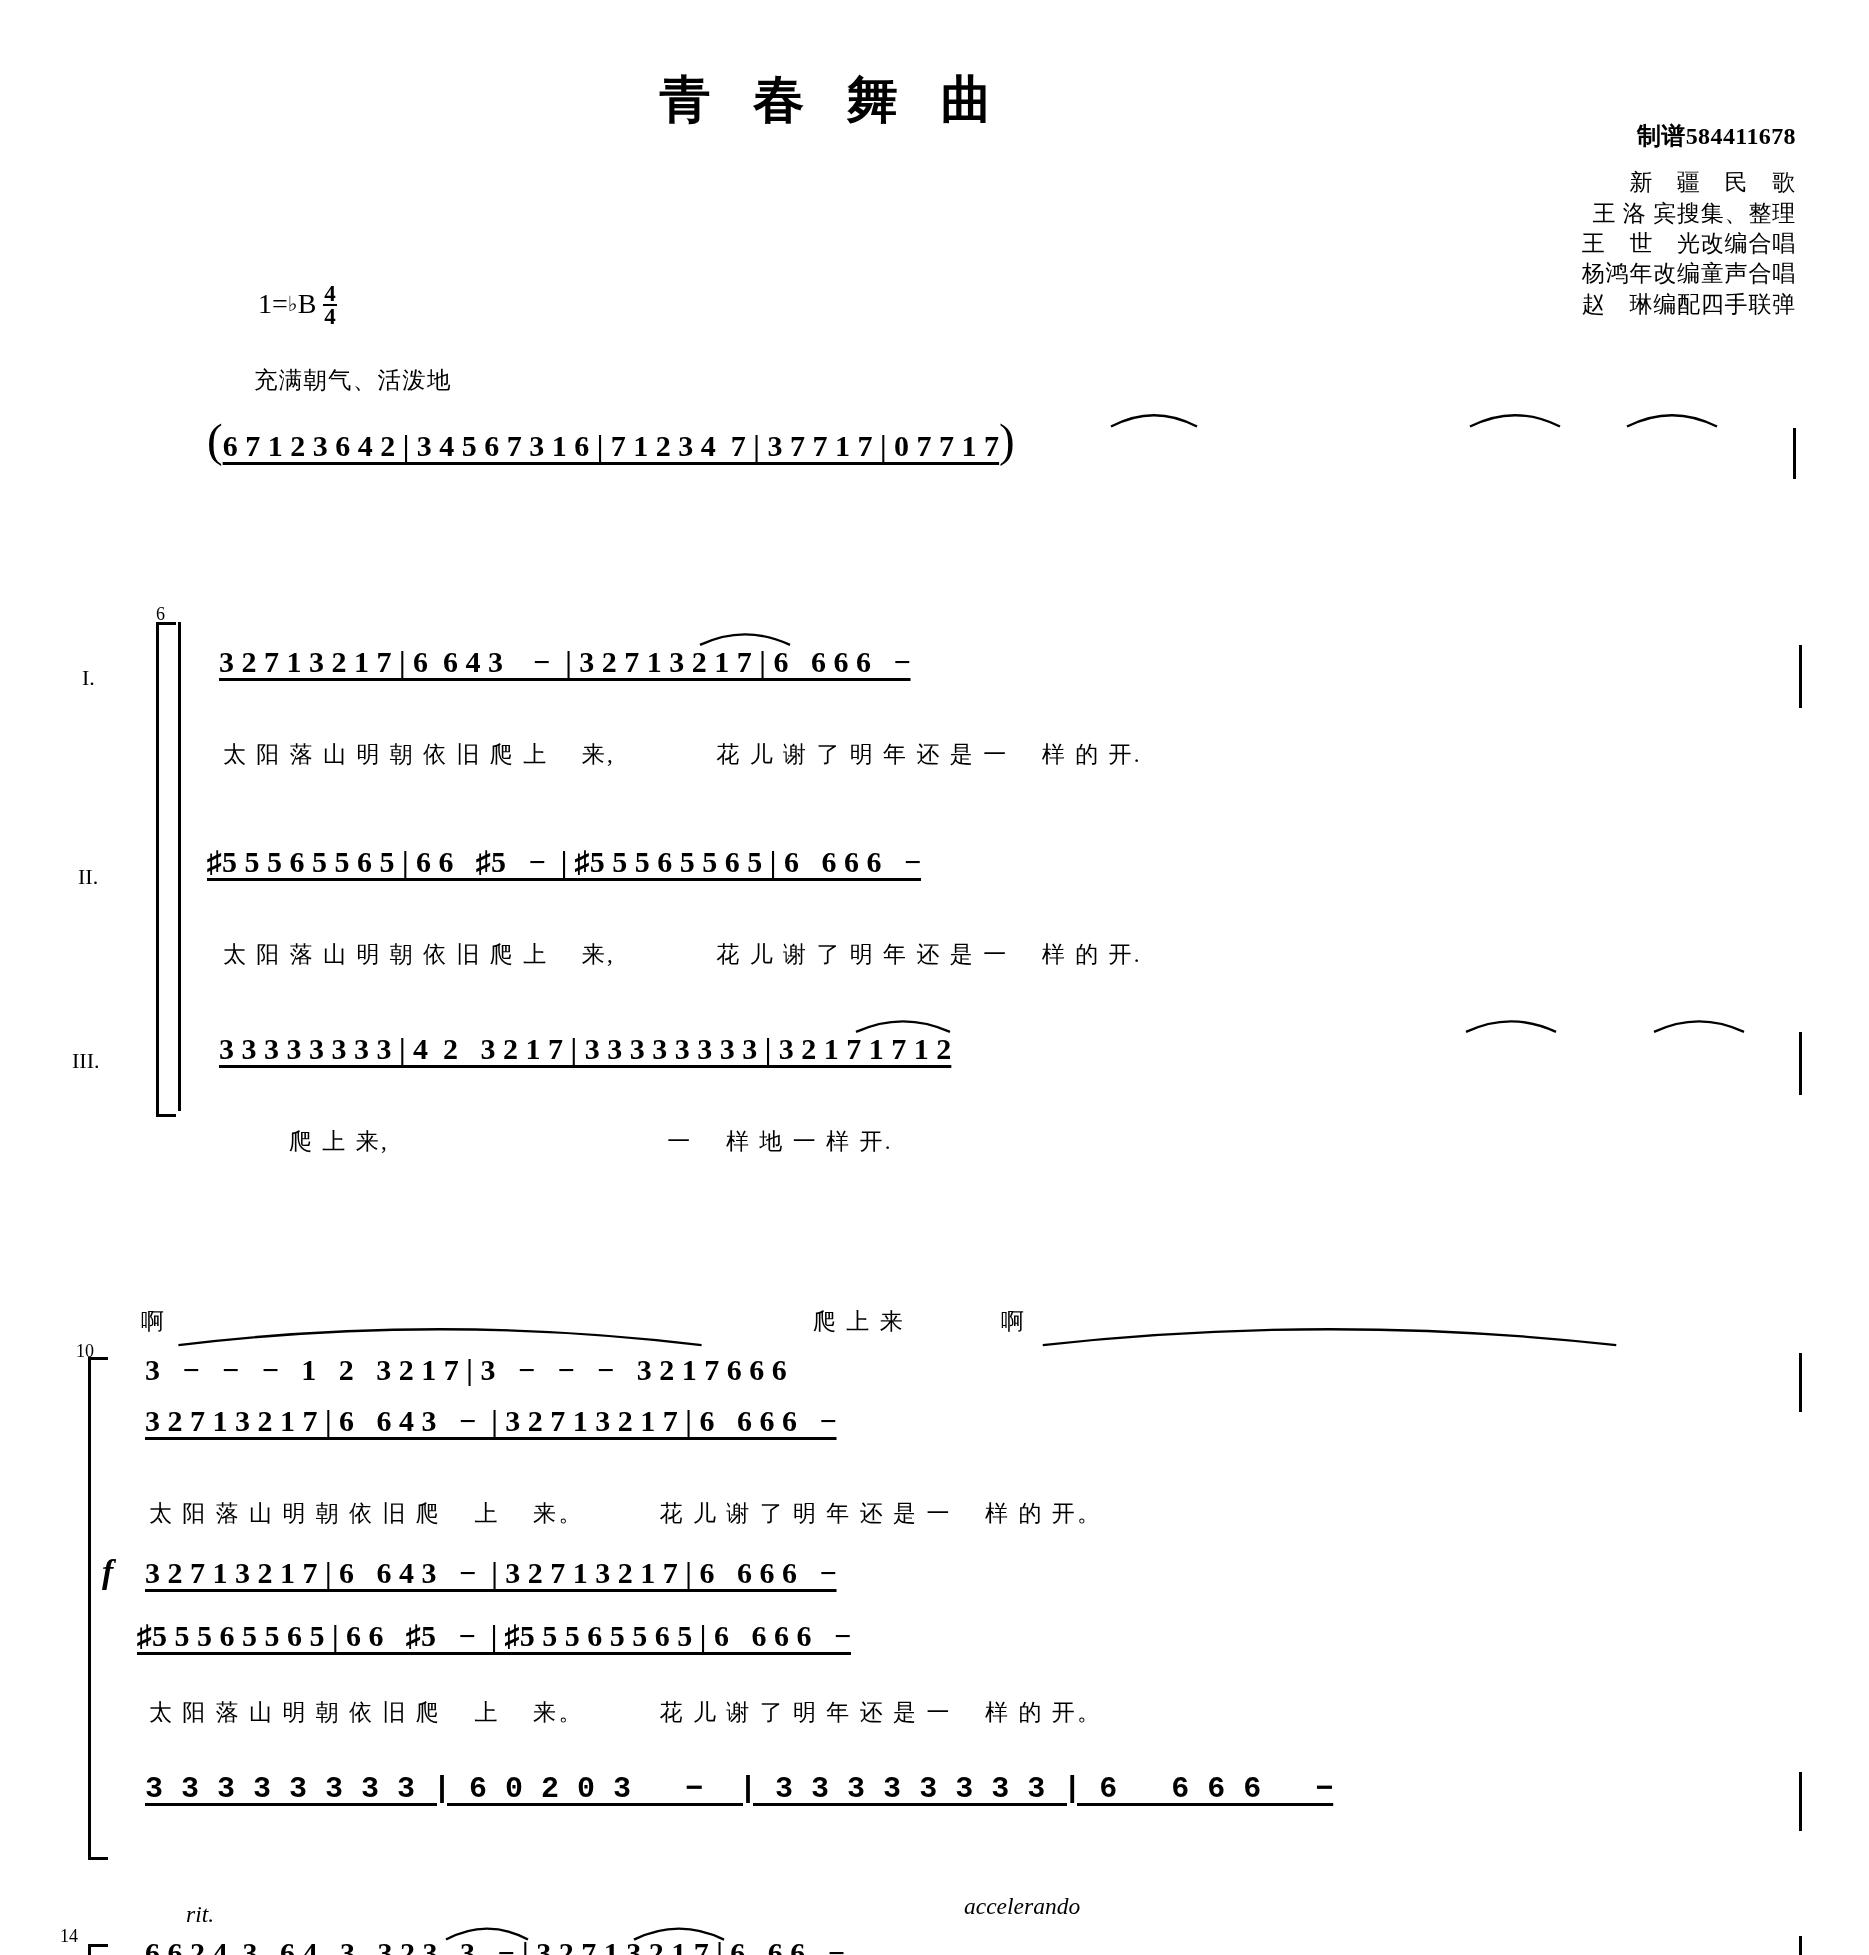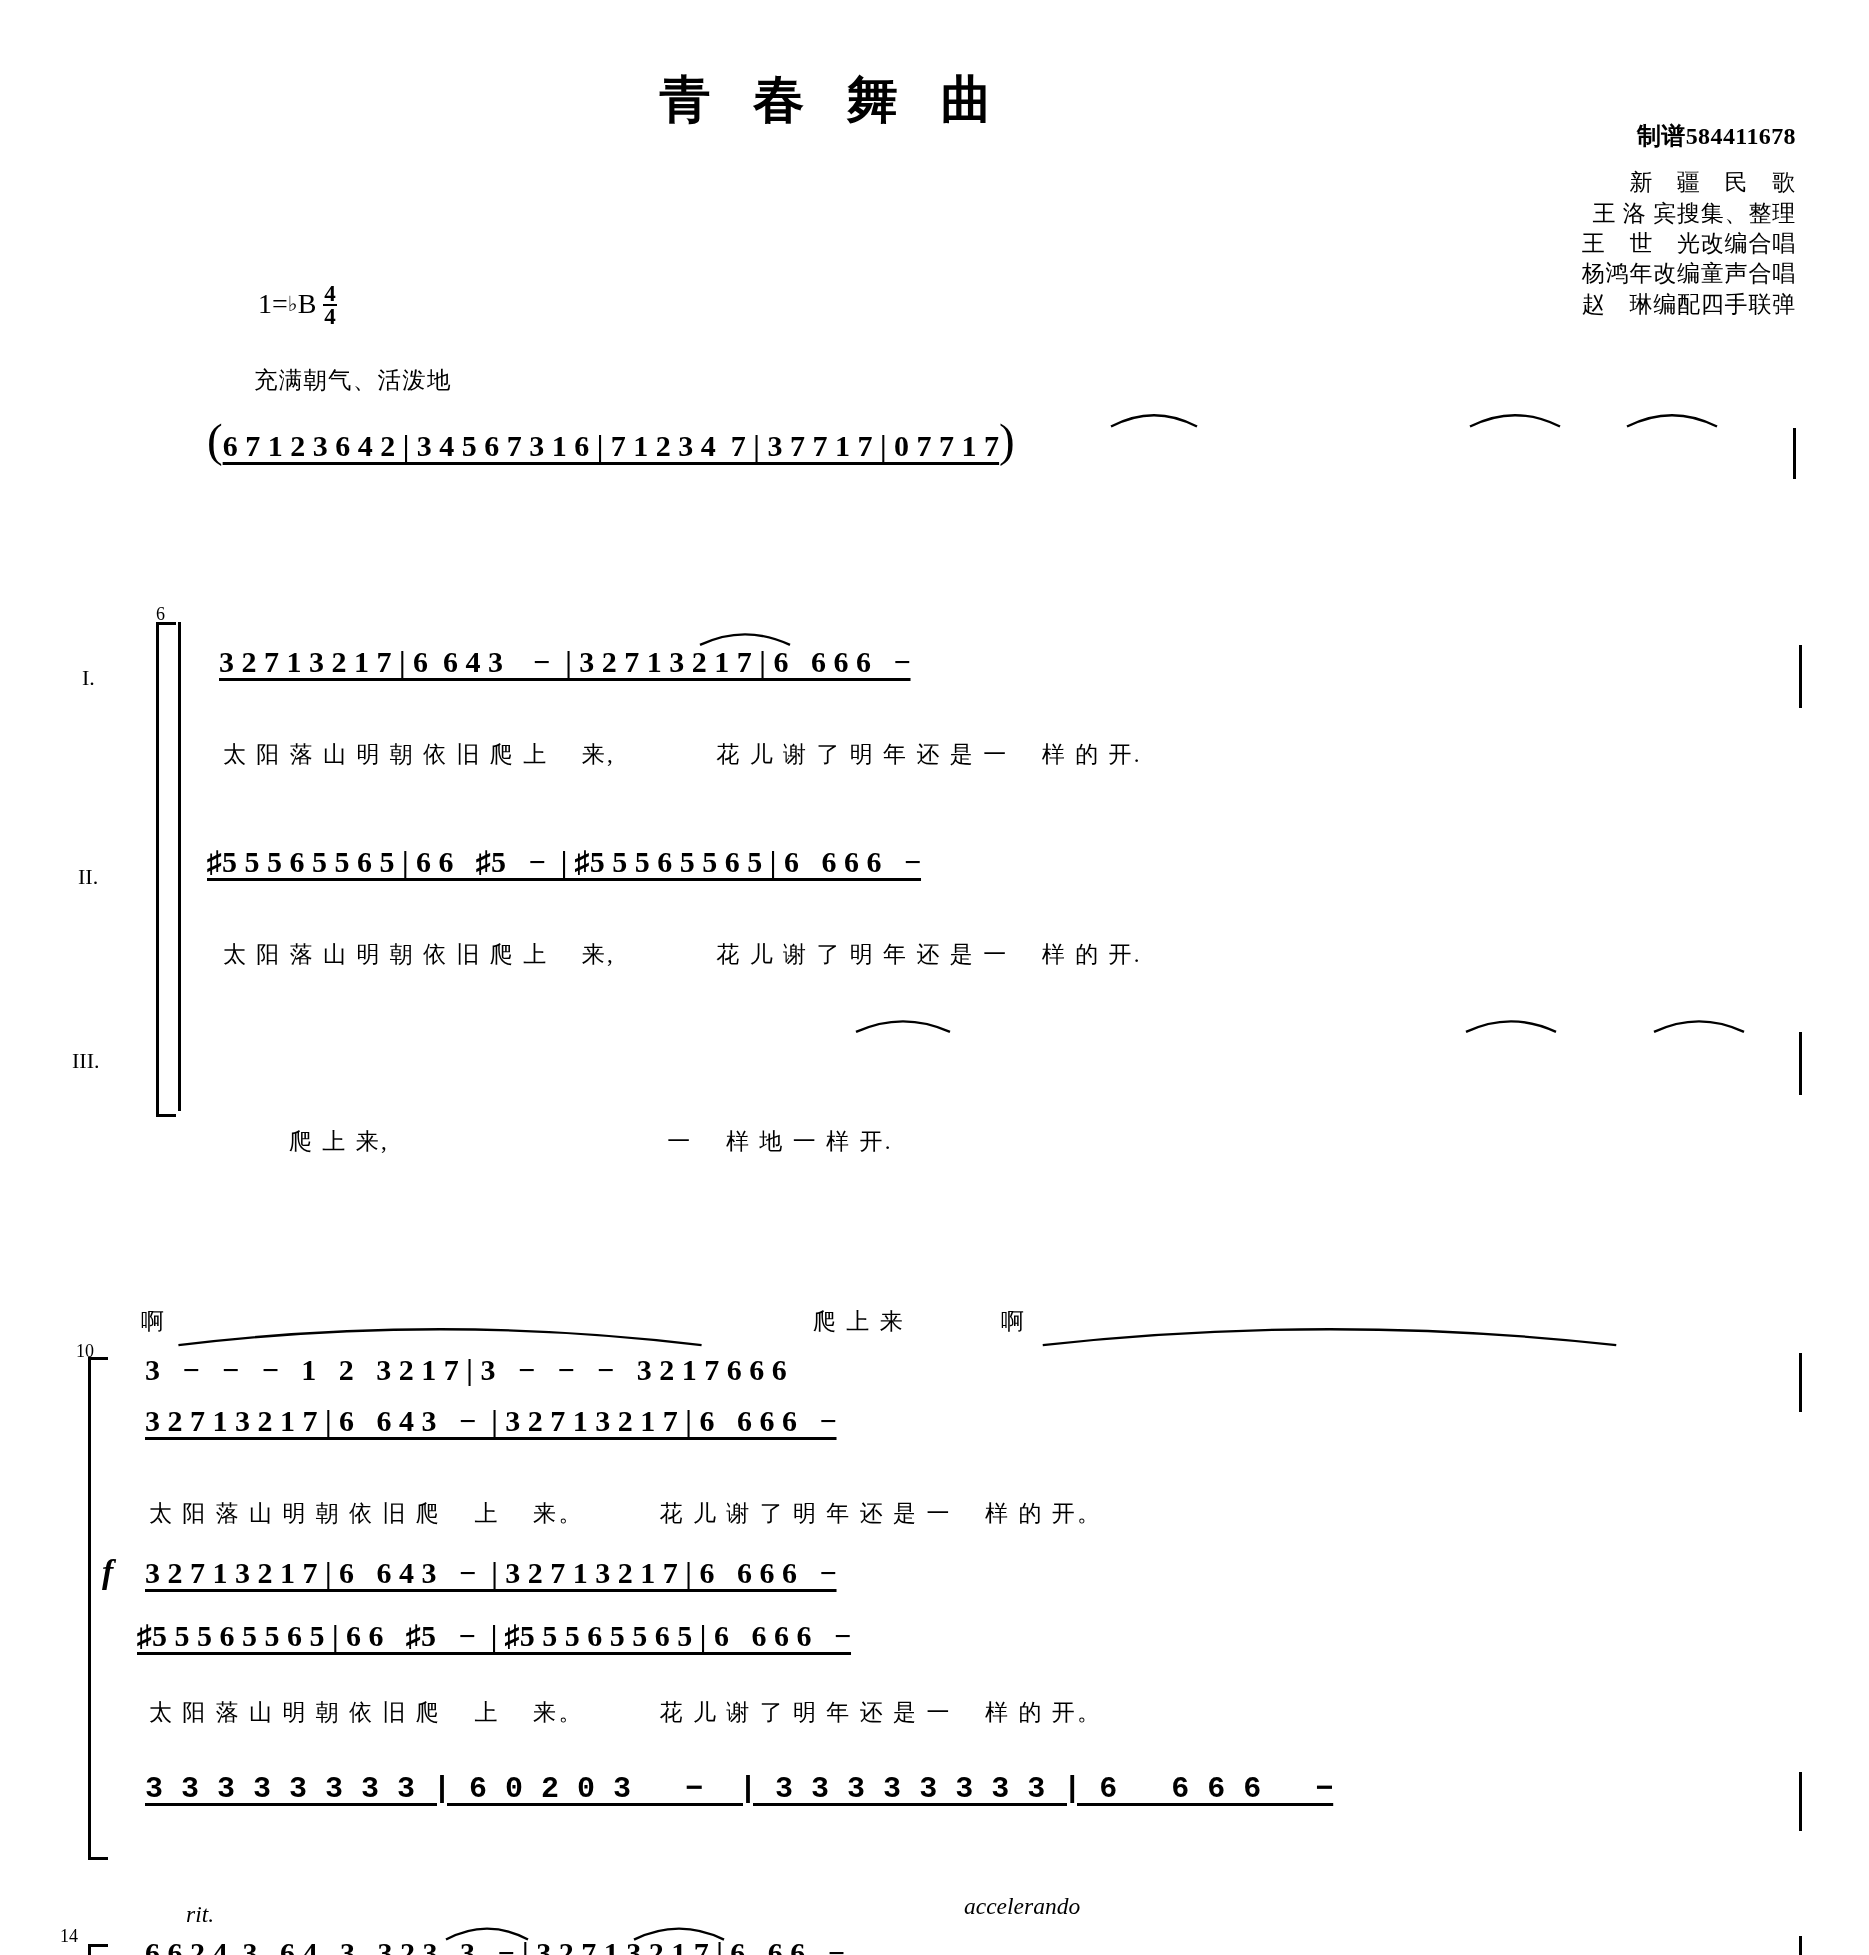--- a/index.html
+++ b/index.html
@@ -212,20 +212,23 @@
 
   <div class="partlabel" style="top:864px; left:78px;">II.</div>
   <div class="staffrow" style="top:845px; left:207px;">
     <span class="notes" style="text-decoration: underline; text-underline-offset: 6.3px;">♯5 5 5 6 5 5 6 5 | 6 6   ♯5   −  | ♯5 5 5 6 5 5 6 5 | 6   6 6 6   −</span>
   </div>
   <div class="staffrow" style="top:939px; left:223px;">
     <span class="lyrics">太 阳 落 山 明 朝 依 旧 爬 上　 来,　　　　花 儿 谢 了 明 年 还 是 一　 样 的 开.</span>
   </div>
 
   <div class="partlabel" style="top:1048px; left:72px;">III.</div>
+  <div class="staffrow" style="top:1032px; left:219px;">
+    <span class="notes" style="text-decoration: underline; text-underline-offset: 6.3px;">3 3 3 3 3 3 3 3 | 4  2   3 2 1 7 | 3 3 3 3 3 3 3 3 | 3 2 1 7 1 7 1 2</span>
+  </div>
   <div class="staffrow" style="top:1126px; left:289px;">
     <span class="lyrics">爬 上 来,　　　　　　　　　　　一　 样 地 一 样 开.</span>
   </div>
   <div class="barline" style="top:645px; left:1799px; height:63px;"></div>
   <div class="barline" style="top:1032px; left:1799px; height:63px;"></div>
 
   <svg class="arc" style="top:626px; left:700px;" width="90" height="23" viewBox="0 0 230 58">
     <path d="M0,48 Q115,-6 230,48" fill="none" stroke="#000" stroke-width="6"></path>
   </svg>
   <svg class="arc" style="top:1013px; left:856px;" width="94" height="23" viewBox="0 0 240 58">

